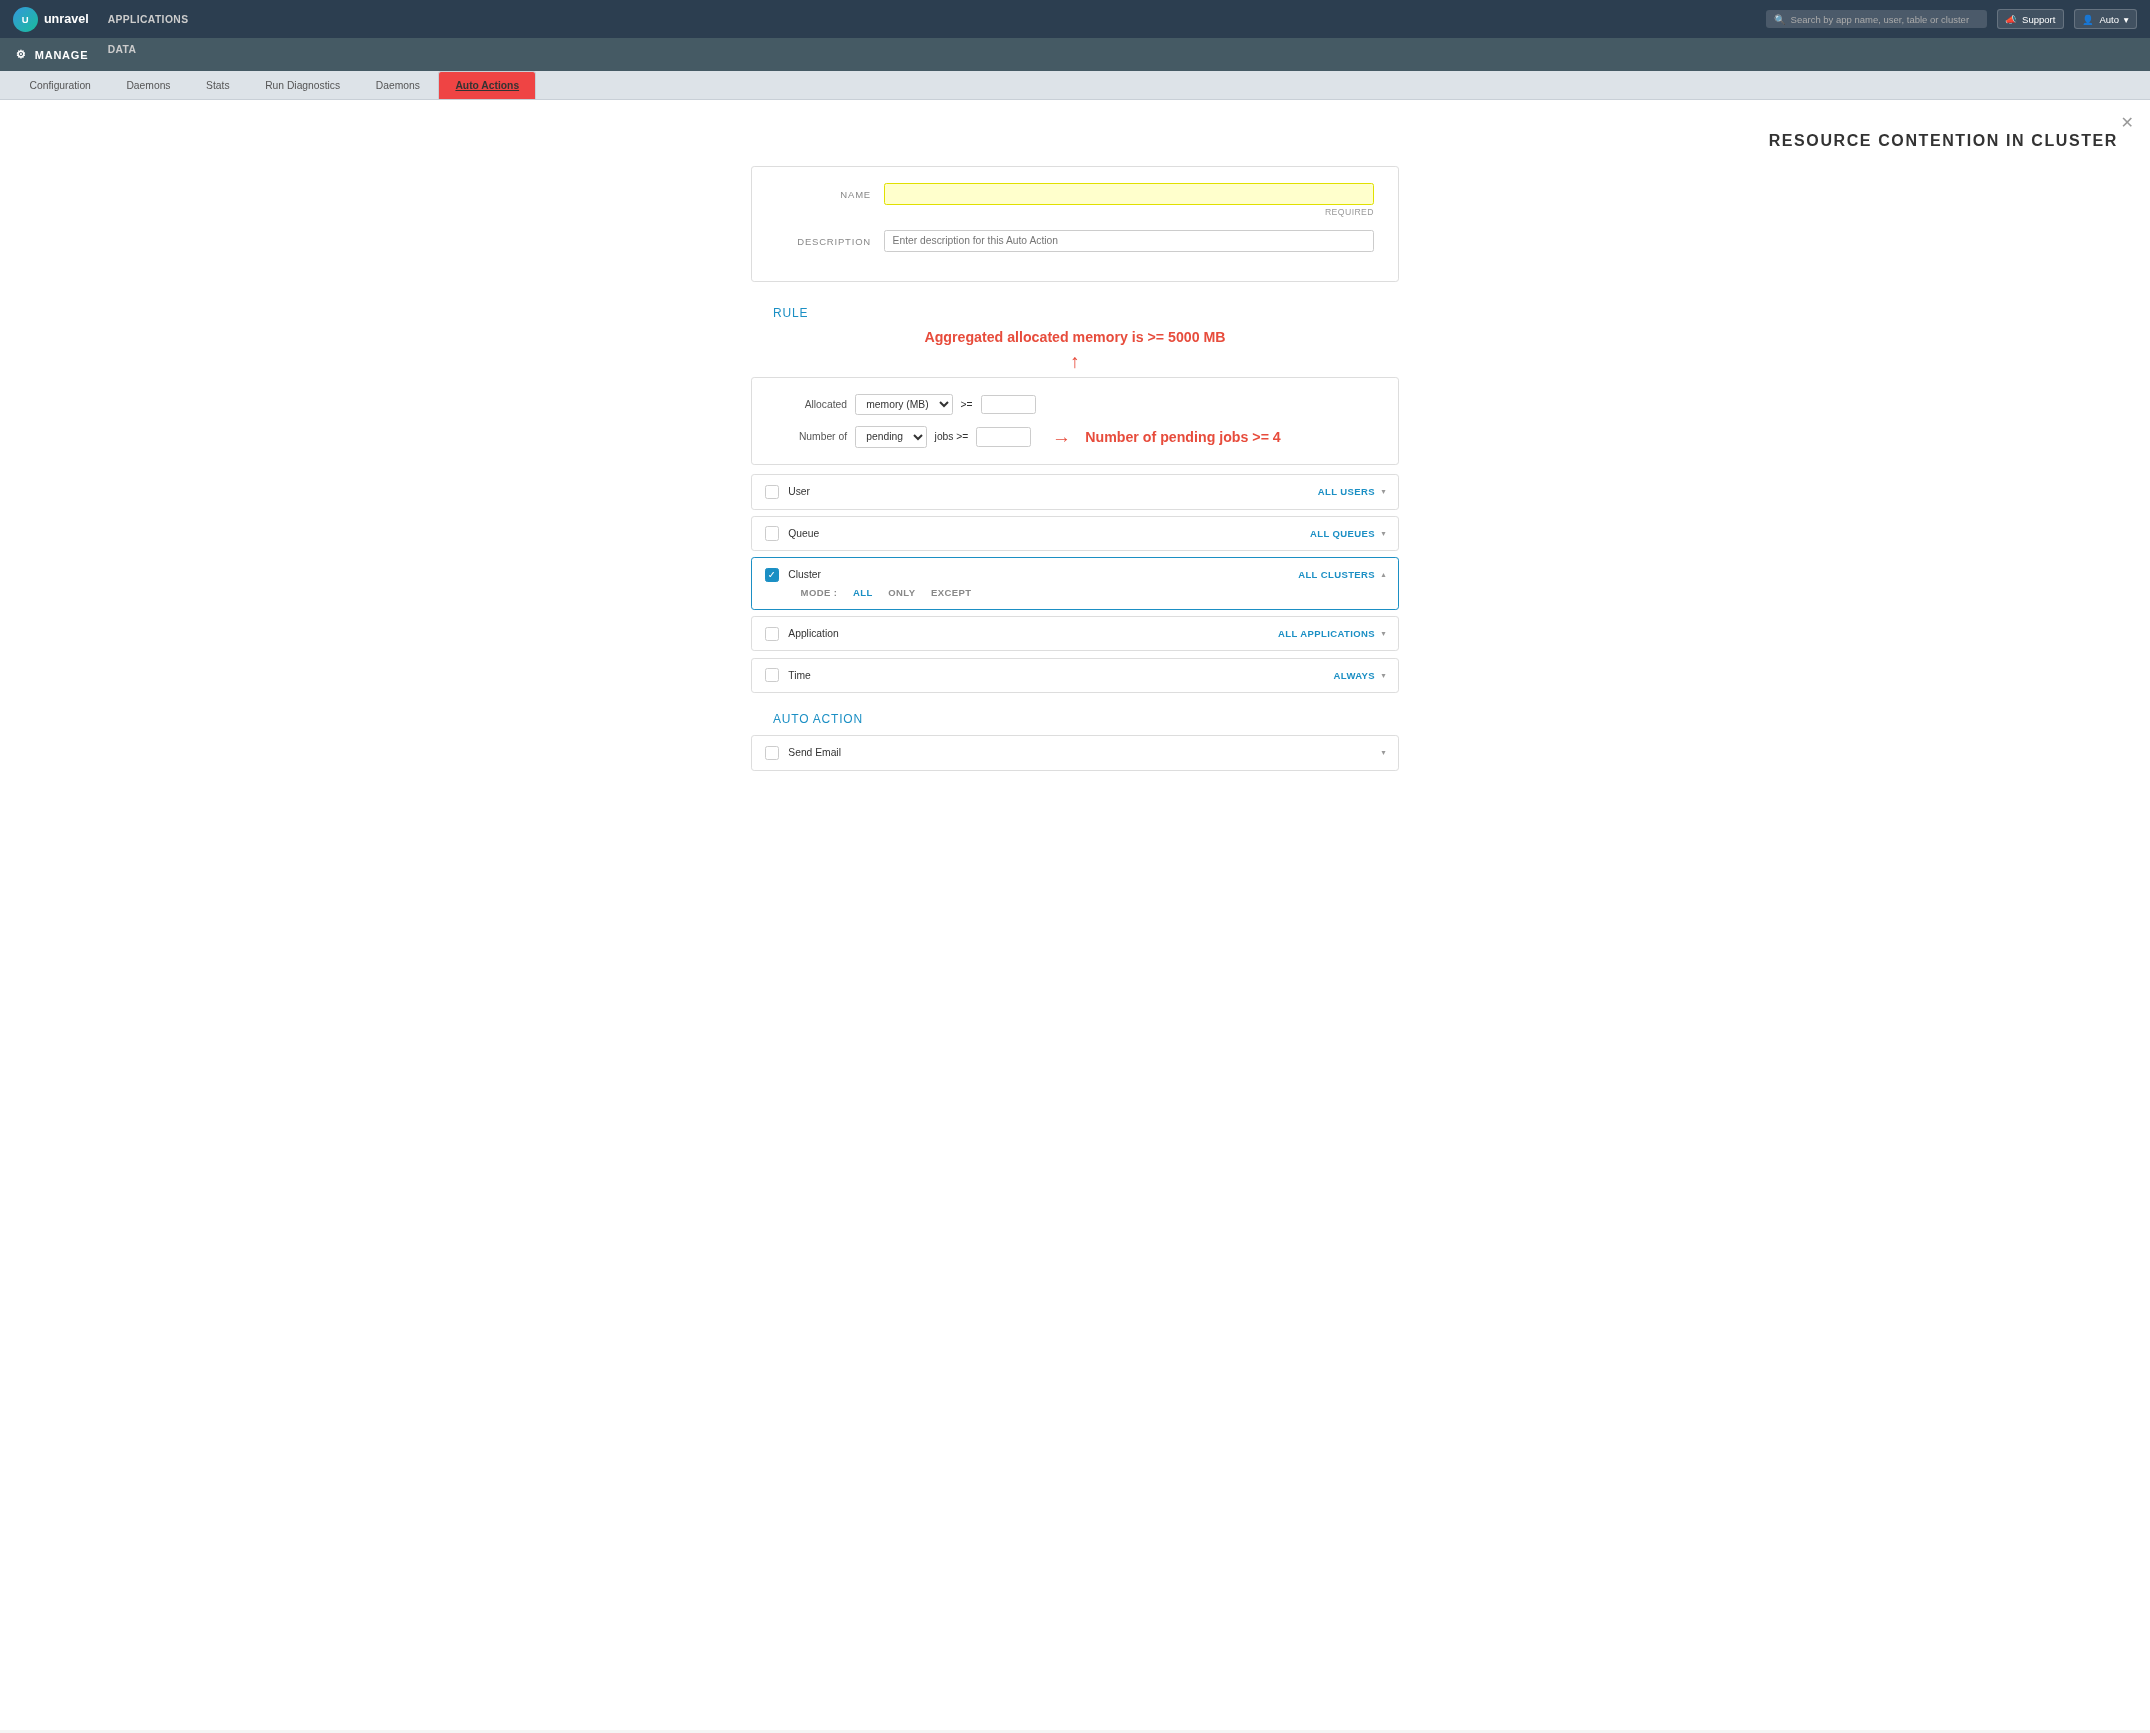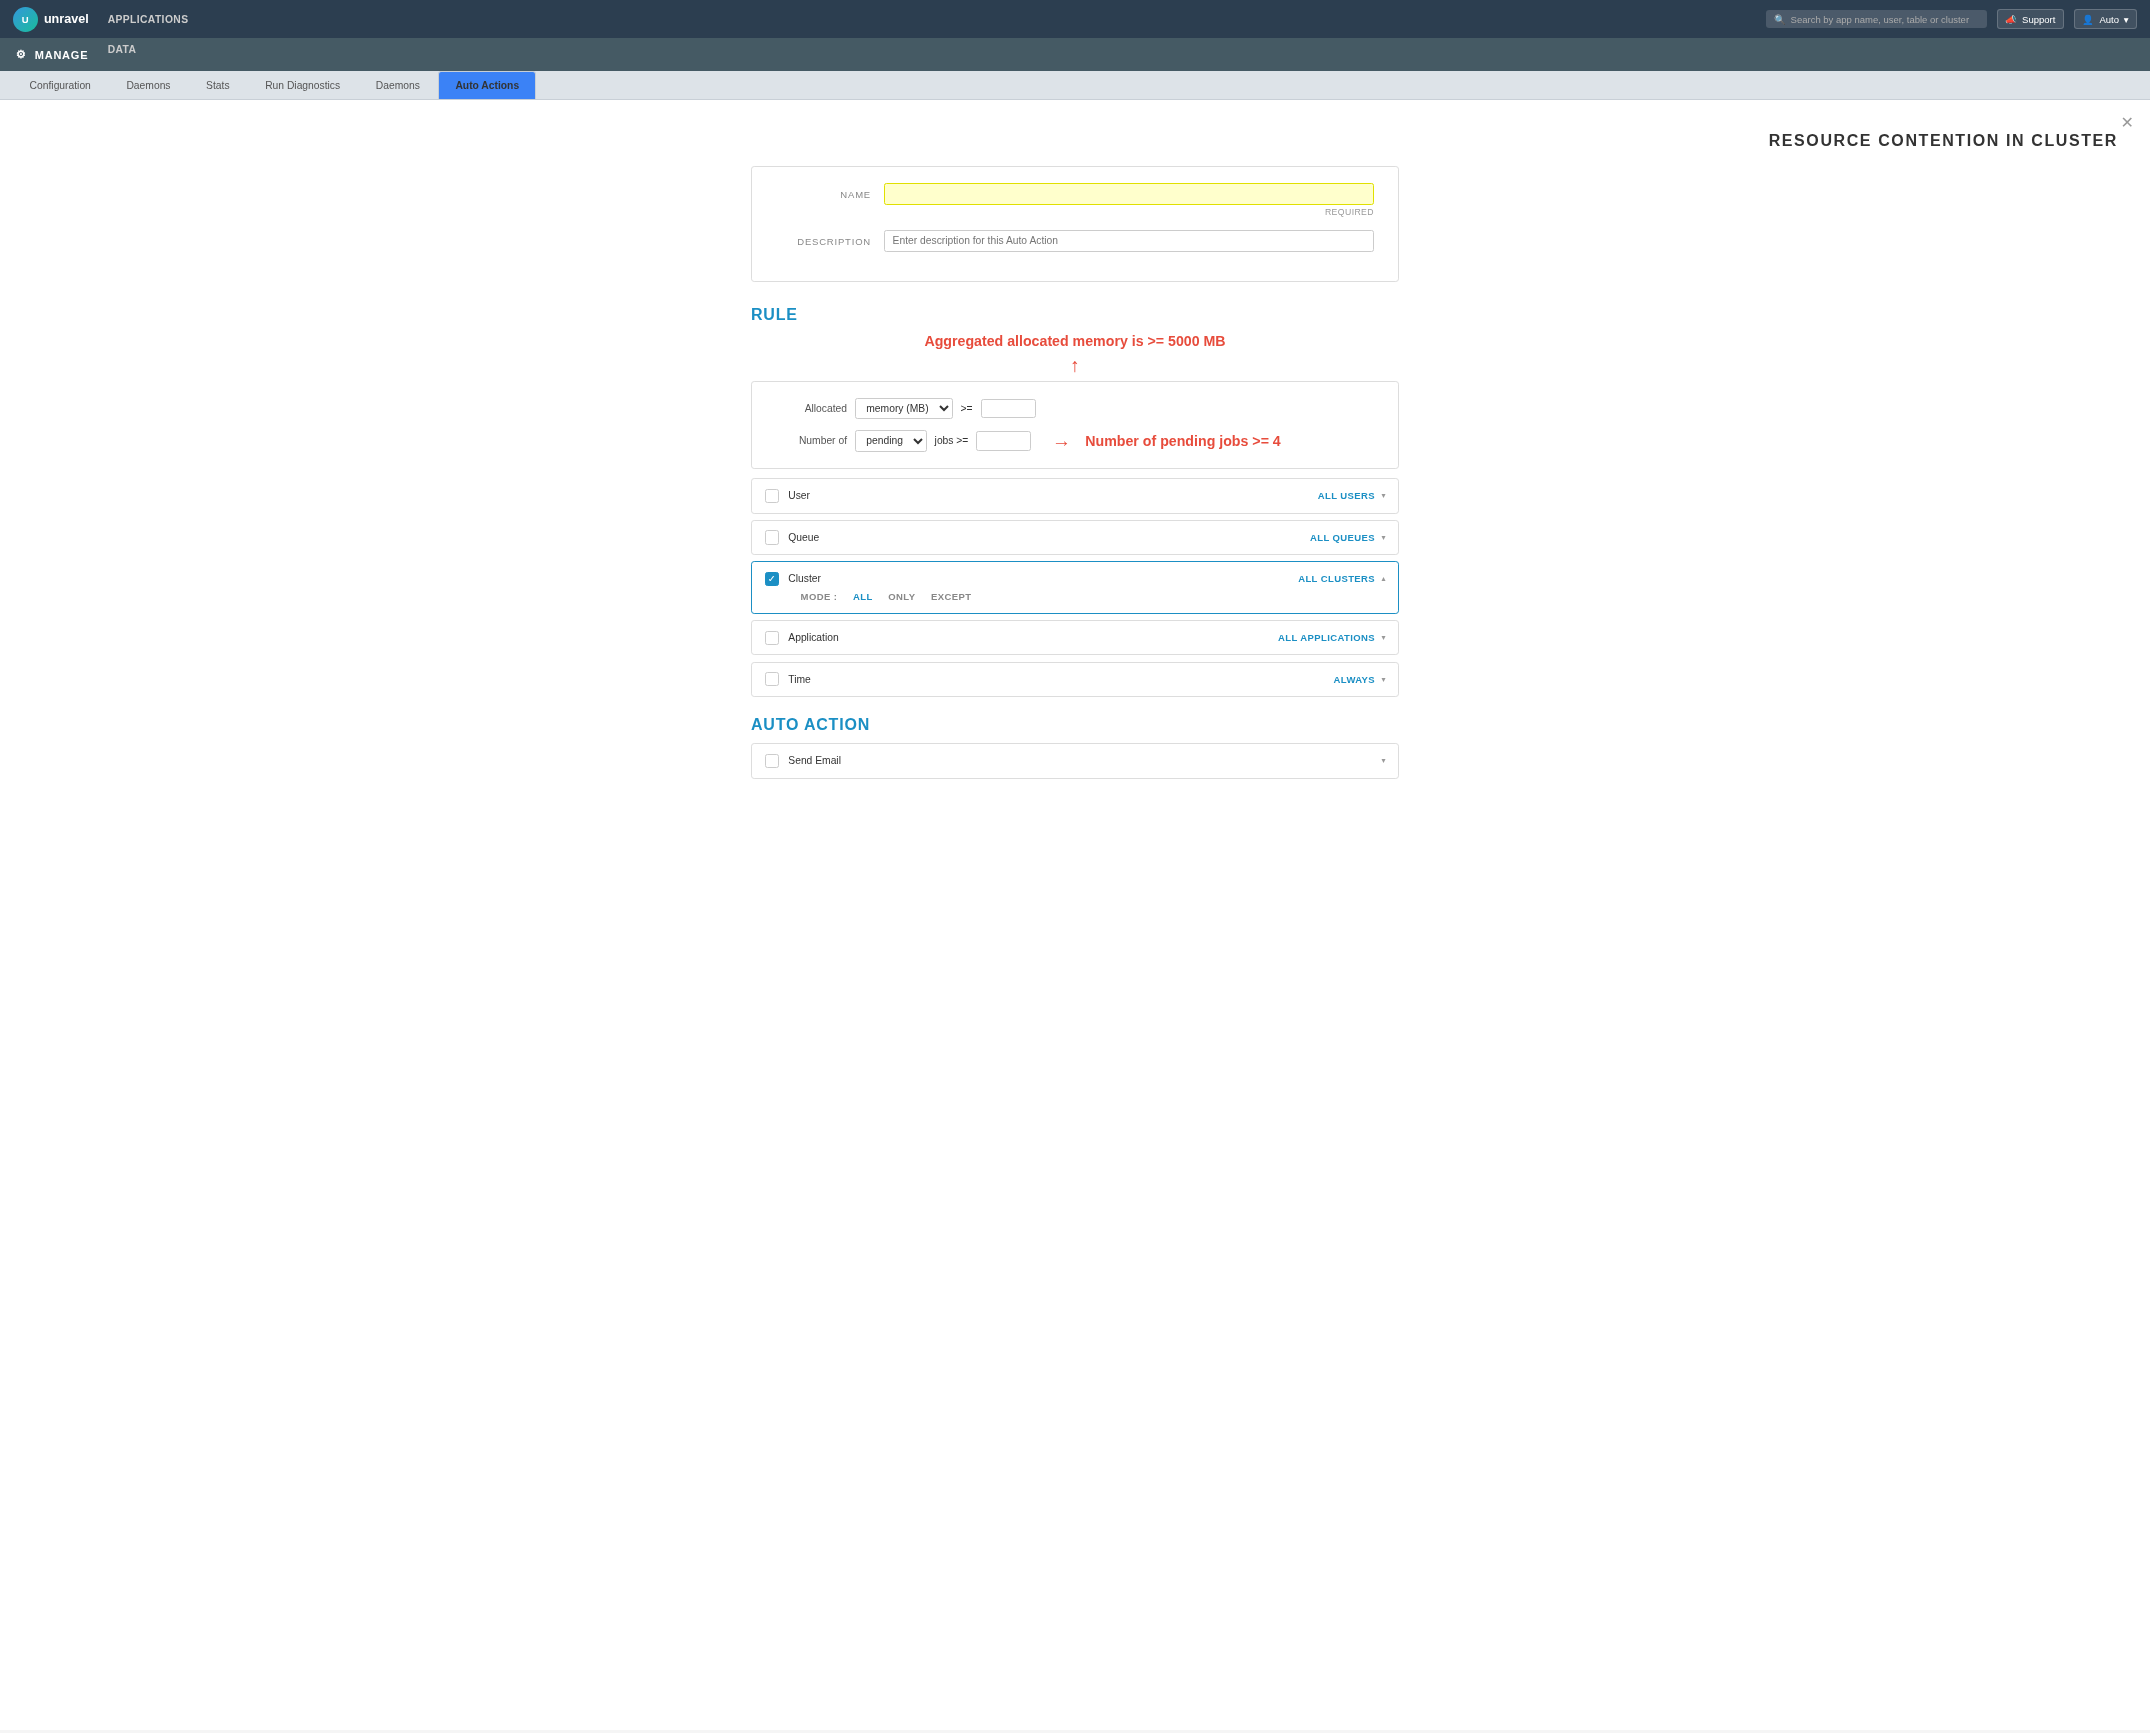--- a/index.html
+++ b/index.html
@@ -97,24 +97,25 @@
       cursor: pointer;
       font-size: 10.3px;
       color: #555;
       border: 0.8px solid transparent;
       border-bottom: none;
       border-radius: 3.2px 3.2px 0 0;
       background: transparent;
       margin-right: 1.6px;
     }
     .tab.active {
-      background: #3b82f6;
+      background: #ef4444;
       color: #333;
       border-color: #c8cfd6;
       font-weight: 600;
+      text-decoration: underline;
     }
 
     
     .main-content {
       background: white;
       min-height: calc(100vh - 103px);
       padding: 16px 32px 32px;
       position: relative;
     }
 
@@ -185,24 +186,25 @@
     }
 
     
     .section-container {
       max-width: 648px;
       margin: 24px auto 0;
       position: relative;
     }
     .section-title {
       color: #1b8fc4;
-      font-weight: 700;
-      font-size: 16px;
+      font-weight: 400;
+      font-size: 12px;
       letter-spacing: 0.8px;
       margin-bottom: 9.5px;
+      margin-left: 22px;
     }
 
     
     .annotation {
       color: #e74c3c;
       font-size: 14.2px;
       font-weight: 700;
       text-align: center;
       margin-bottom: 6.3px;
     }

